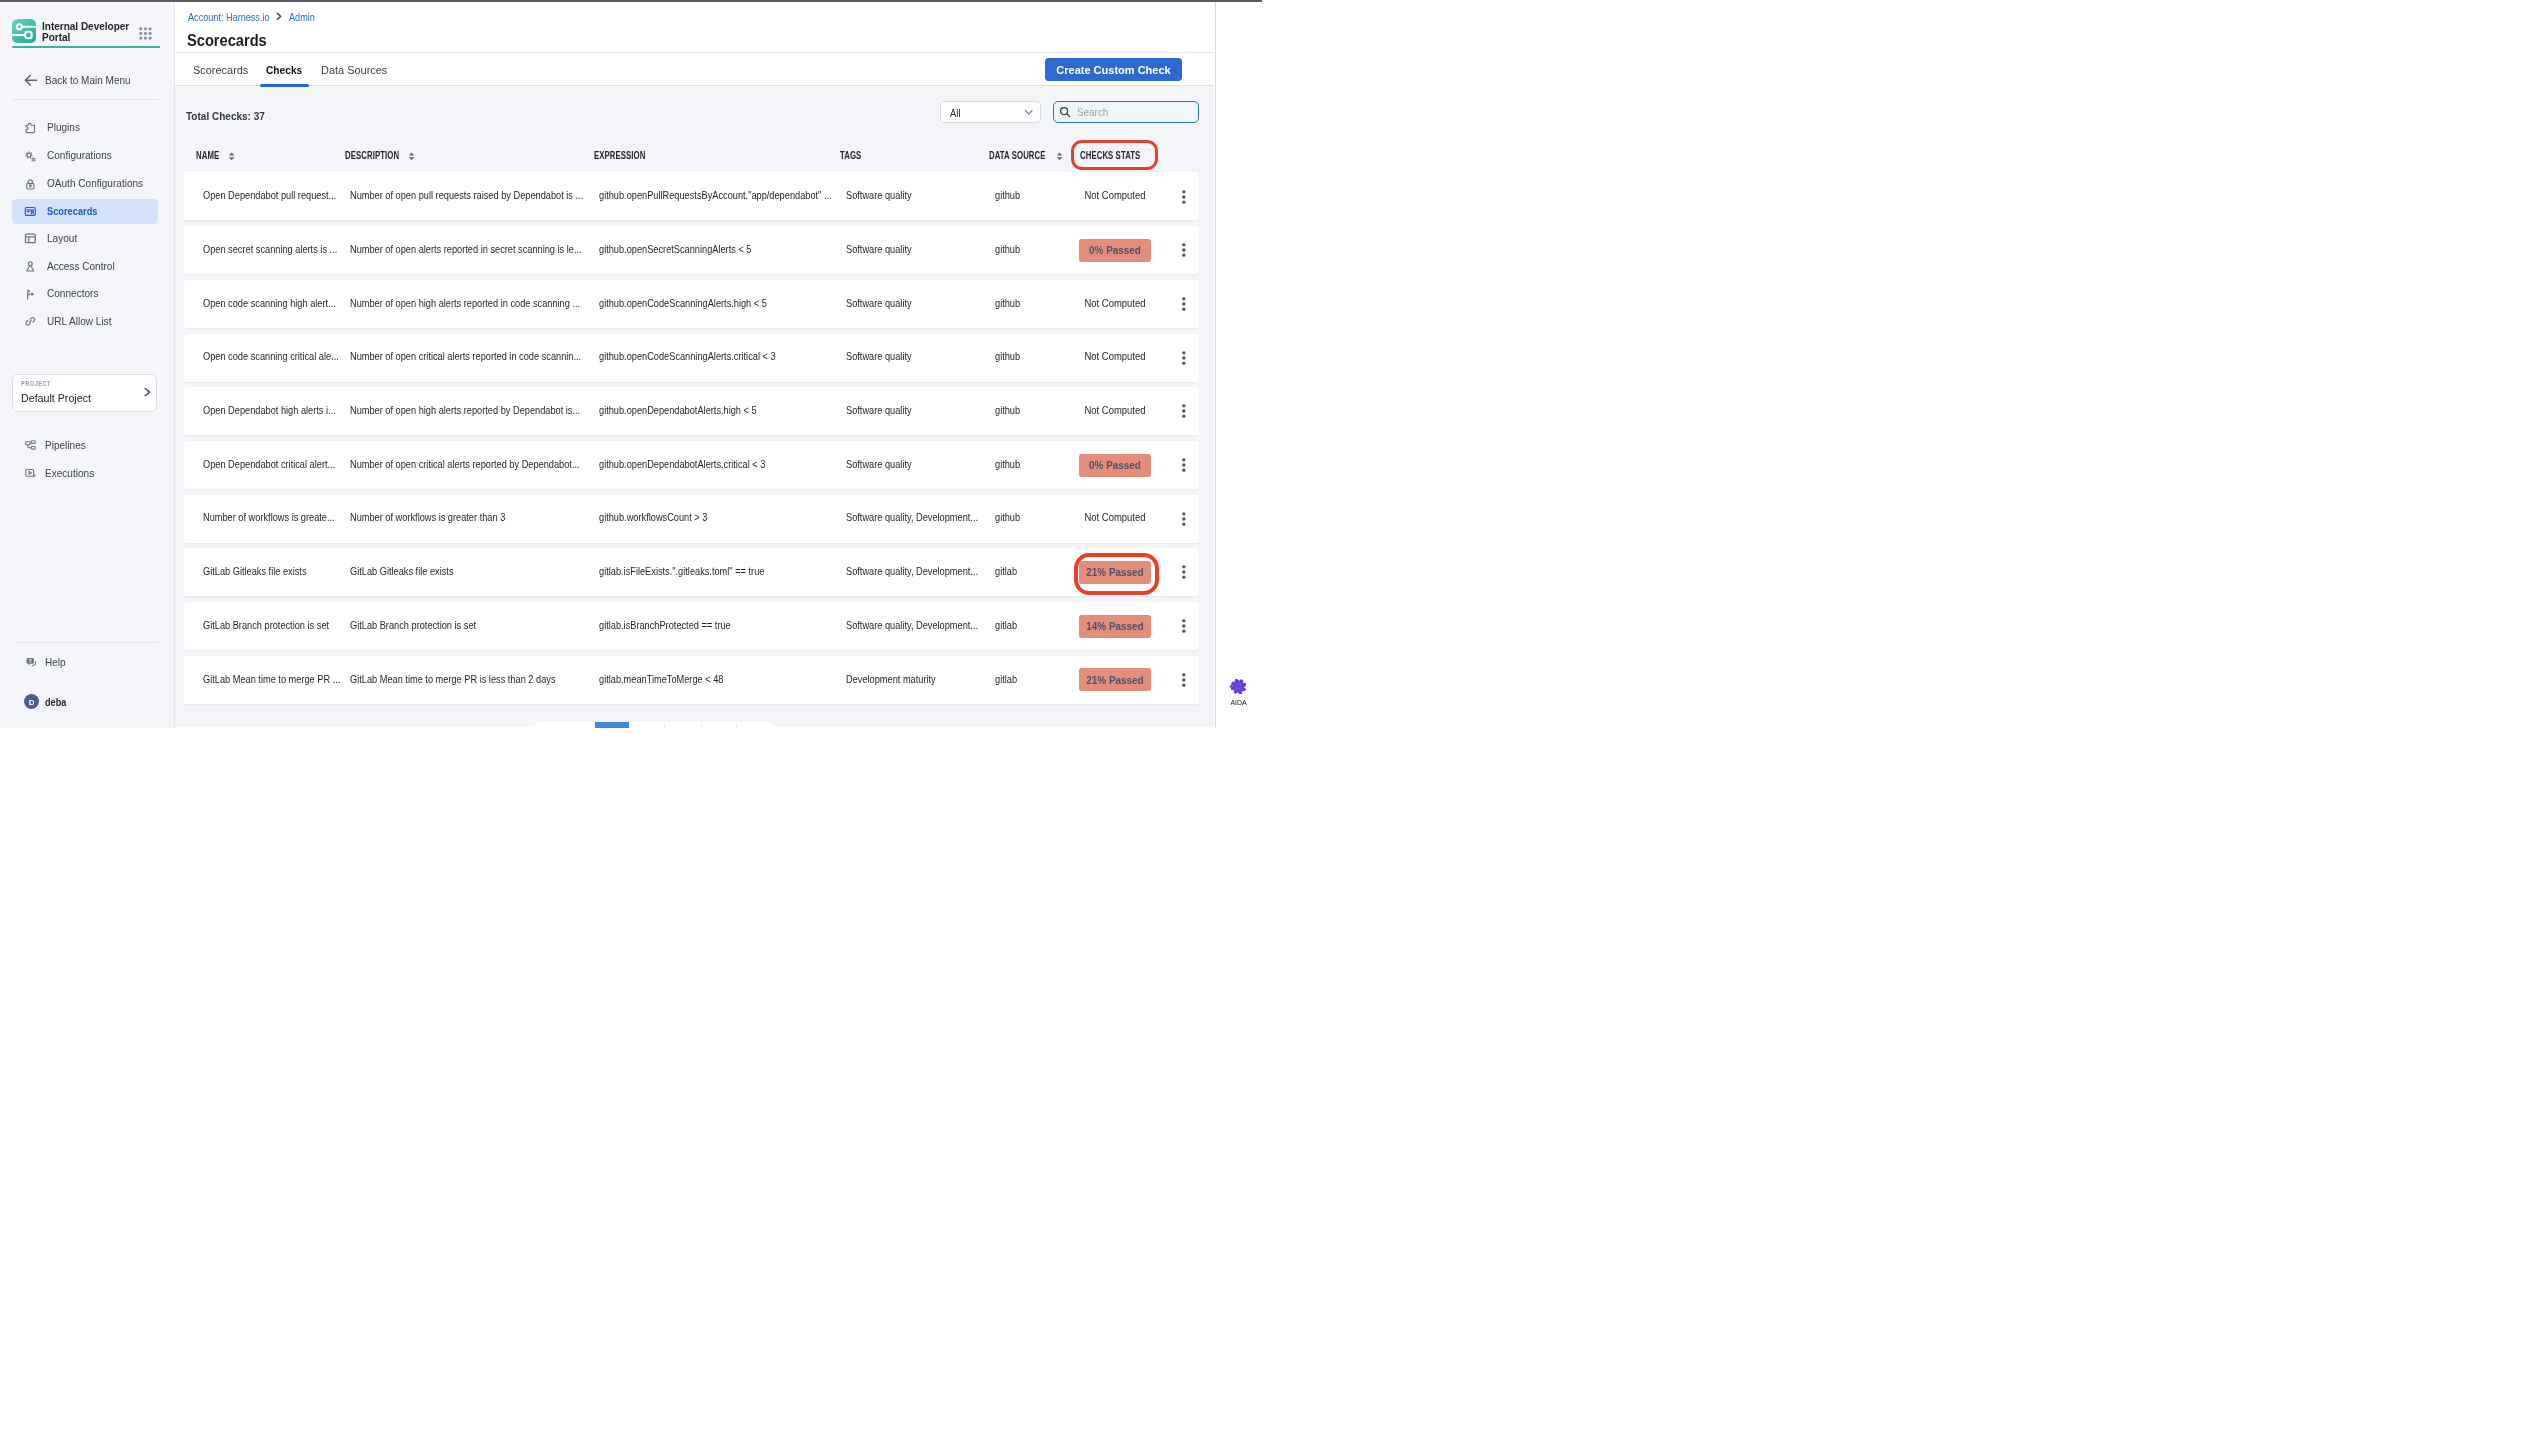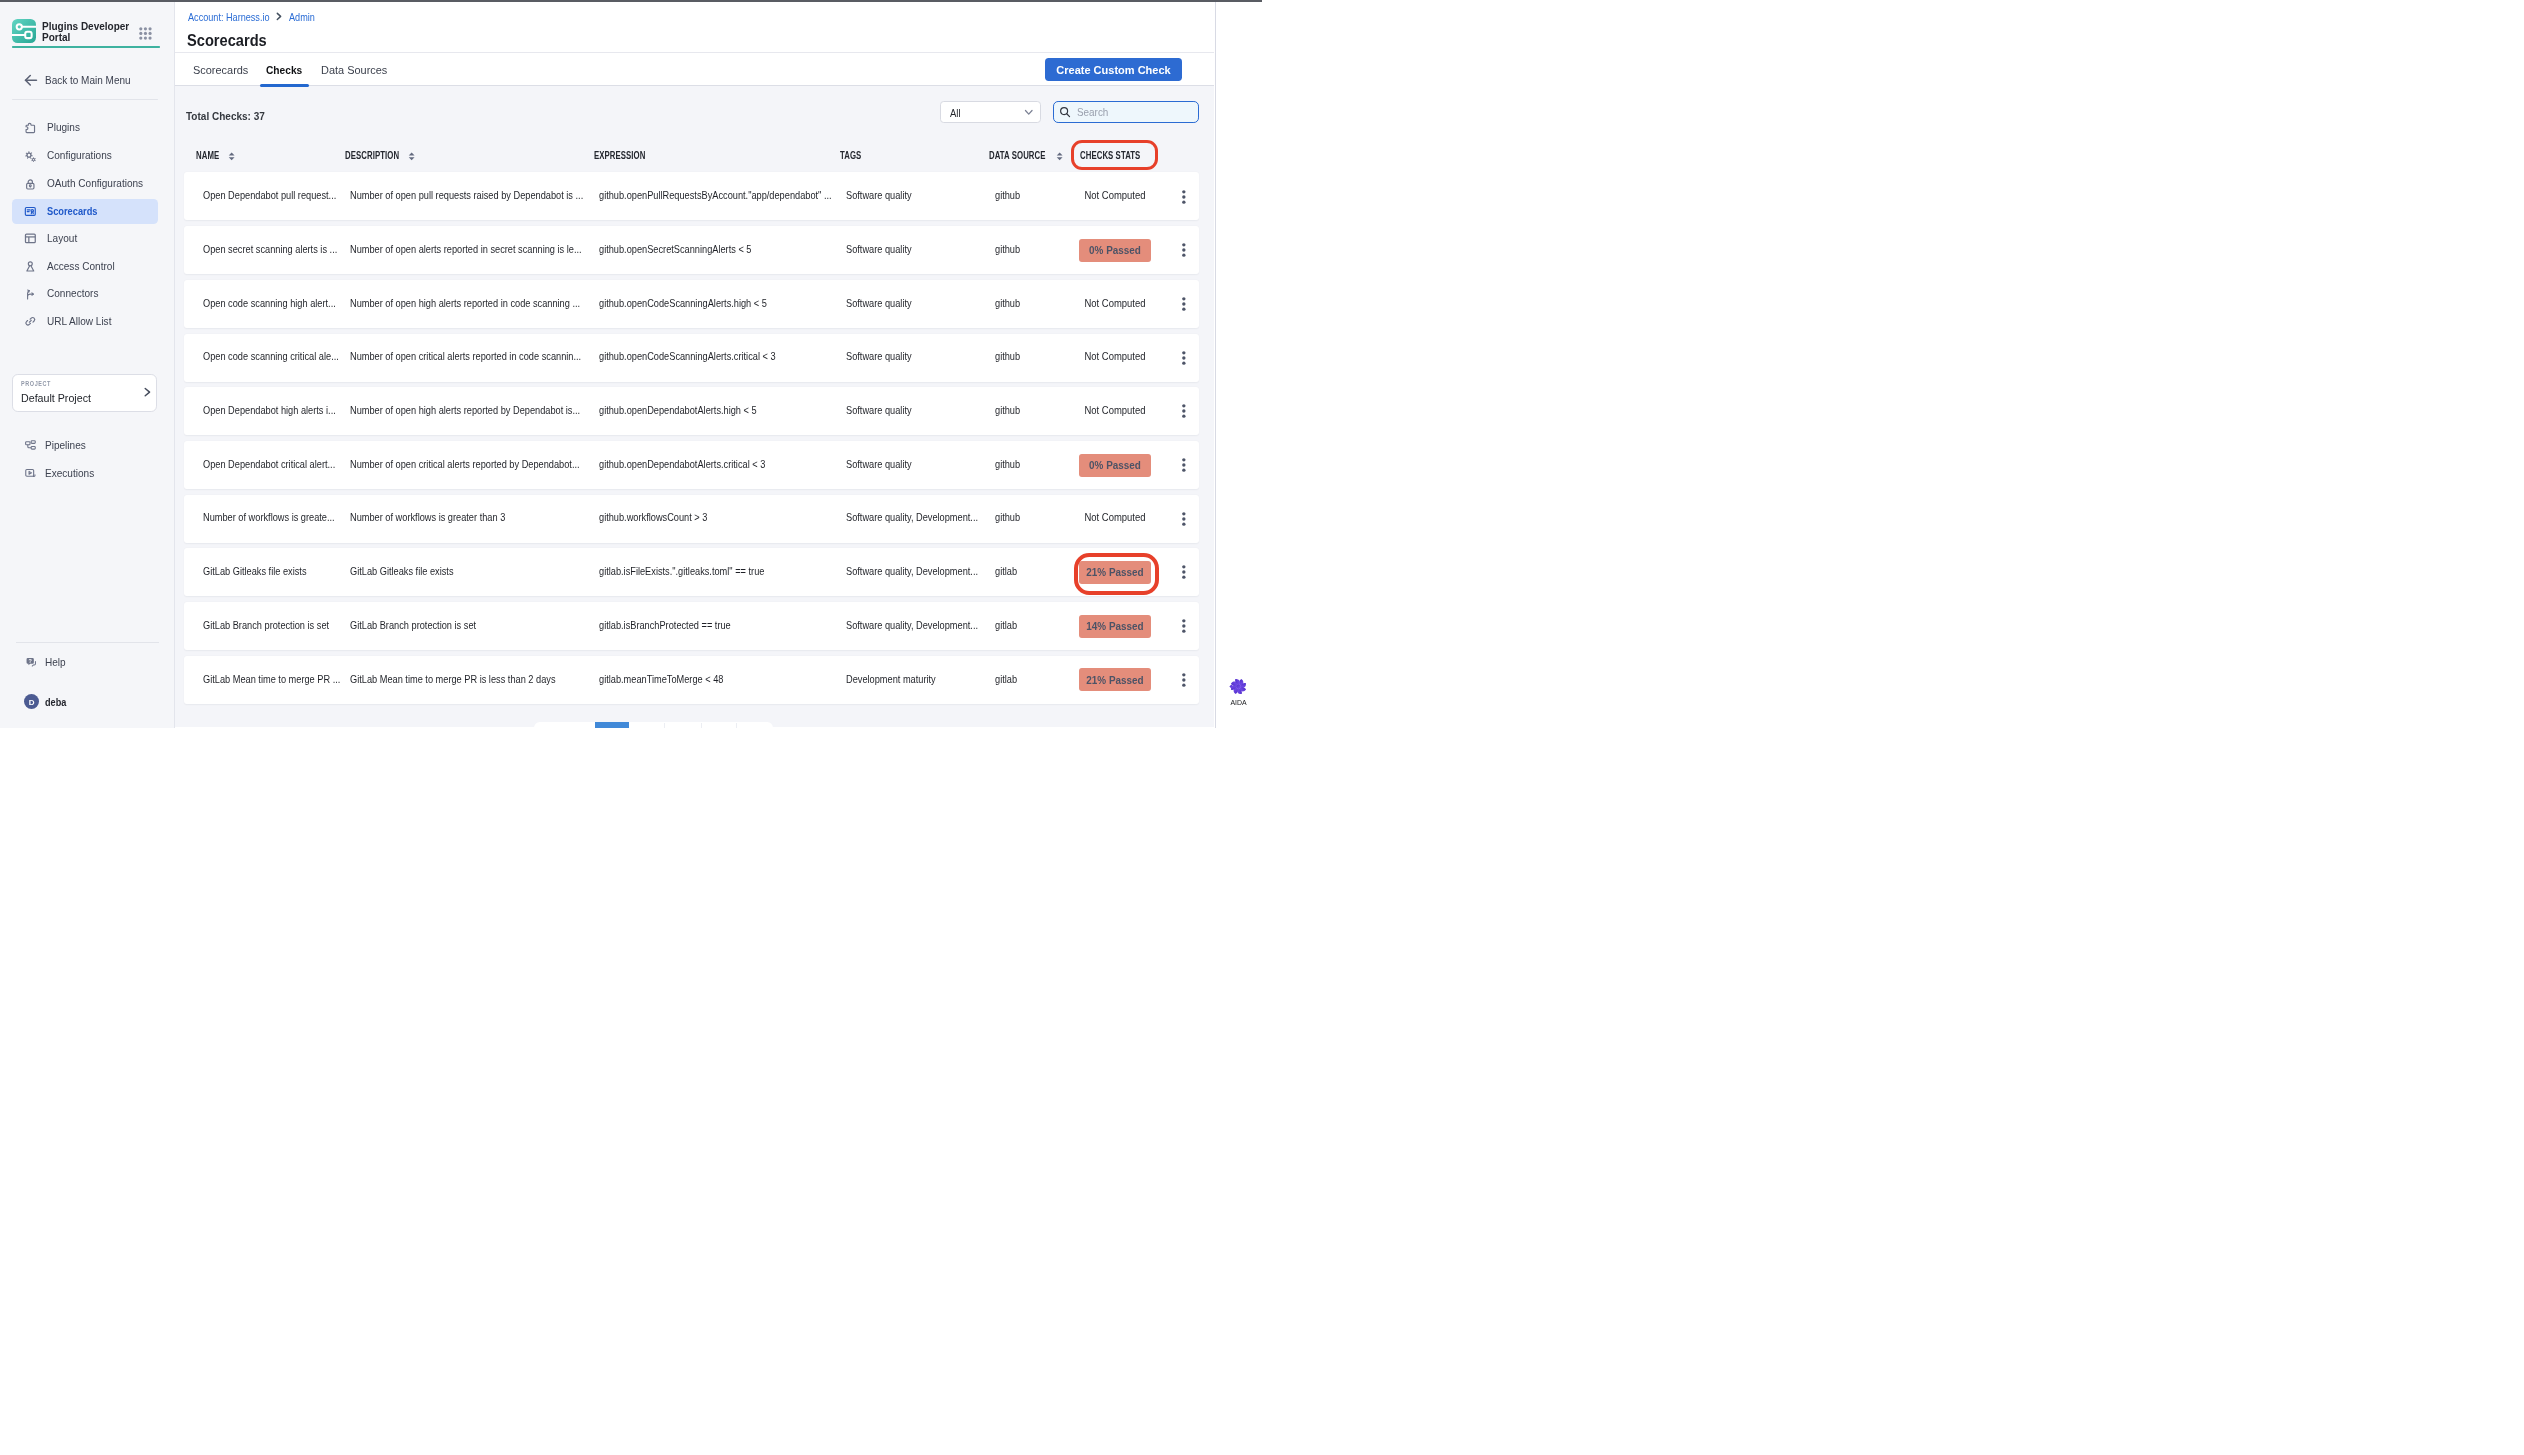--- a/index.html
+++ b/index.html
@@ -23,21 +23,21 @@
 <rect x="0" y="0" width="33" height="33" rx="7.5" fill="url(#tealg)"></rect>
 <g clip-path="url(#tileclip)" stroke="#fff" stroke-width="2.8" fill="none">
 <line x1="12.8" y1="10.7" x2="33" y2="10.7"></line>
 <line x1="0" y1="21.9" x2="19" y2="21.9"></line>
 </g>
 <g stroke="#fff" stroke-width="2.8" fill="none">
 <circle cx="10" cy="10.7" r="3.6"></circle>
 <rect x="18.2" y="17.5" width="8.8" height="8.8" rx="2.7"></rect>
 </g>
   </svg>
-<div class="txt" style="left:42px;top:20.5px;font-size:10px;font-weight:bold;color:#24262d;line-height:11px;white-space:normal;width:102px">Plugins Developer Portal</div>
+<div class="txt" style="left:42px;top:20.5px;font-size:10px;font-weight:bold;color:#24262d;line-height:11px;white-space:normal;width:102px">Internal Developer Portal</div>
 <svg class="abs" style="left:139px;top:27px" width="13" height="13" viewBox="0 0 18 18">
     <circle cx="2.5" cy="2.5" r="2.2" fill="#8b91a3"></circle>
     <circle cx="8.9" cy="2.5" r="2.2" fill="#8b91a3"></circle>
     <circle cx="15.3" cy="2.5" r="2.2" fill="#8b91a3"></circle>
     <circle cx="2.5" cy="8.9" r="2.2" fill="#8b91a3"></circle>
     <circle cx="8.9" cy="8.9" r="2.2" fill="#8b91a3"></circle>
     <circle cx="15.3" cy="8.9" r="2.2" fill="#8b91a3"></circle>
     <circle cx="2.5" cy="15.3" r="2.2" fill="#8b91a3"></circle>
     <circle cx="8.9" cy="15.3" r="2.2" fill="#8b91a3"></circle>
     <circle cx="15.3" cy="15.3" r="2.2" fill="#8b91a3"></circle>

